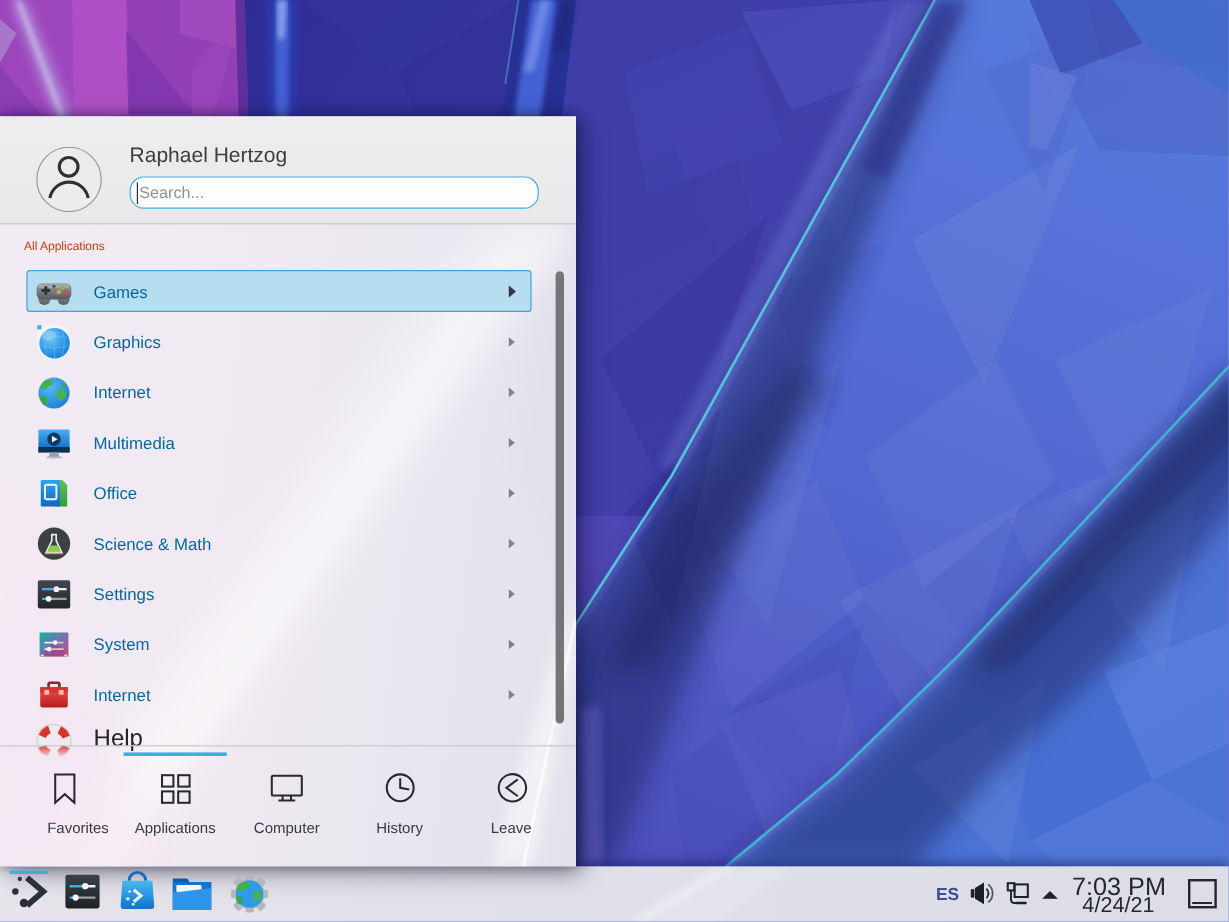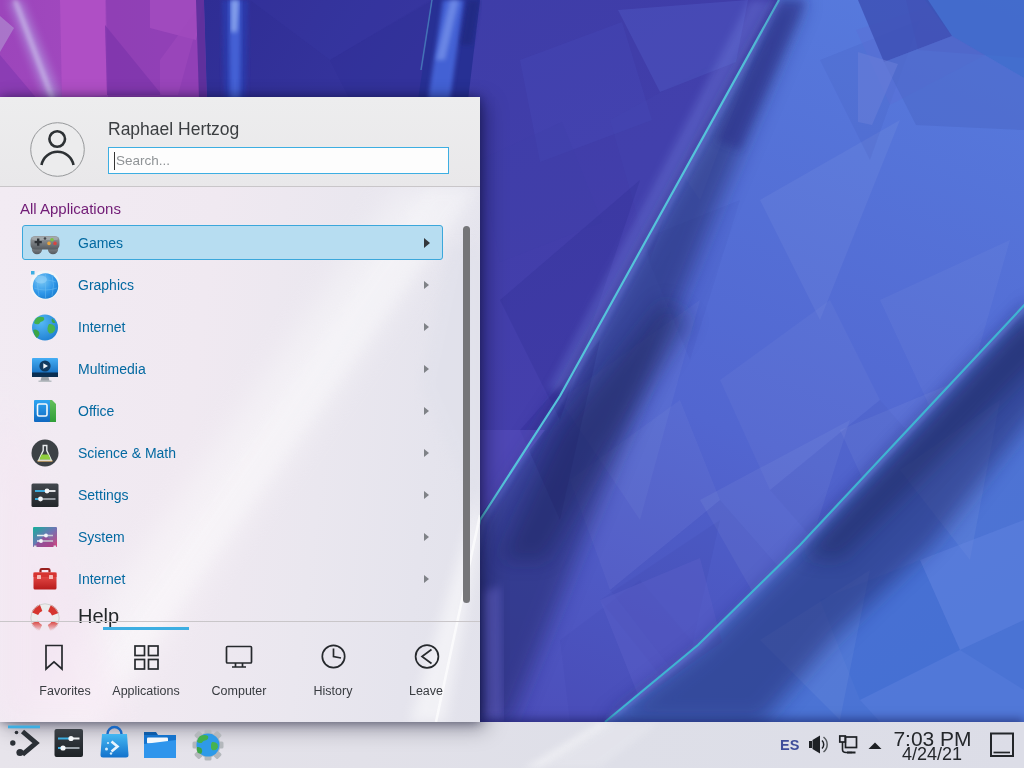--- a/index.html
+++ b/index.html
@@ -166,26 +166,26 @@
     <div class="abs" style="left:0;top:0;width:480px;height:90px;background:linear-gradient(180deg,#ededee,#e9e8ea);border-bottom:1px solid #c9c6c9;"></div>
 
     <svg class="abs" style="left:30px;top:25px" width="55" height="55" viewBox="0 0 55 55">
       <circle cx="27.5" cy="27.5" r="26.8" fill="#ececed" stroke="#96989a" stroke-width="1"></circle>
       <circle cx="27.2" cy="17" r="7.8" fill="none" stroke="#2d3134" stroke-width="2.6"></circle>
       <path d="M 11.5 43 A 16.3 16.3 0 0 1 43.5 43" fill="none" stroke="#2d3134" stroke-width="2.6"></path>
     </svg>
 
     <div class="abs" style="left:108px;top:21.5px;font-size:17.5px;color:#3b3e41;">Raphael Hertzog</div>
 
-    <div class="abs" style="left:108px;top:50px;width:341px;height:27px;background:#fdfdfd;border:1px solid #3daee2;border-radius:0;">
+    <div class="abs" style="left:108px;top:50px;width:341px;height:27px;background:#fdfdfd;border:1px solid #3daee2;border-radius:12px;">
       <div class="abs" style="left:5px;top:4px;width:1px;height:18px;background:#333;"></div>
       <div class="abs" style="left:7px;top:5px;font-size:13.5px;color:#8f9396;">Search...</div>
     </div>
 
-    <div class="abs" style="left:20px;top:103px;font-size:15px;color:#701a75;text-align:right;">All Applications</div>
+    <div class="abs" style="left:20px;top:103px;font-size:10px;color:#c2410c;text-align:right;">All Applications</div>
 
     <div class="abs" style="left:22px;top:128px;width:421px;height:35px;background:#b7ddf1;border:1px solid #3ba7db;border-radius:3px;"></div>
 
     <div class="abs" style="left:0;top:125px;width:458px;height:399px;overflow:hidden;">
       <div class="row" style="top:0">
         <svg class="ric" width="32" height="32" viewBox="0 0 32 32">
           <defs>
               <linearGradient id="ggp" x1="0" y1="0" x2="0" y2="1">
                 <stop offset="0" stop-color="#9da1a5"></stop>
                 <stop offset="1" stop-color="#555a5f"></stop>

